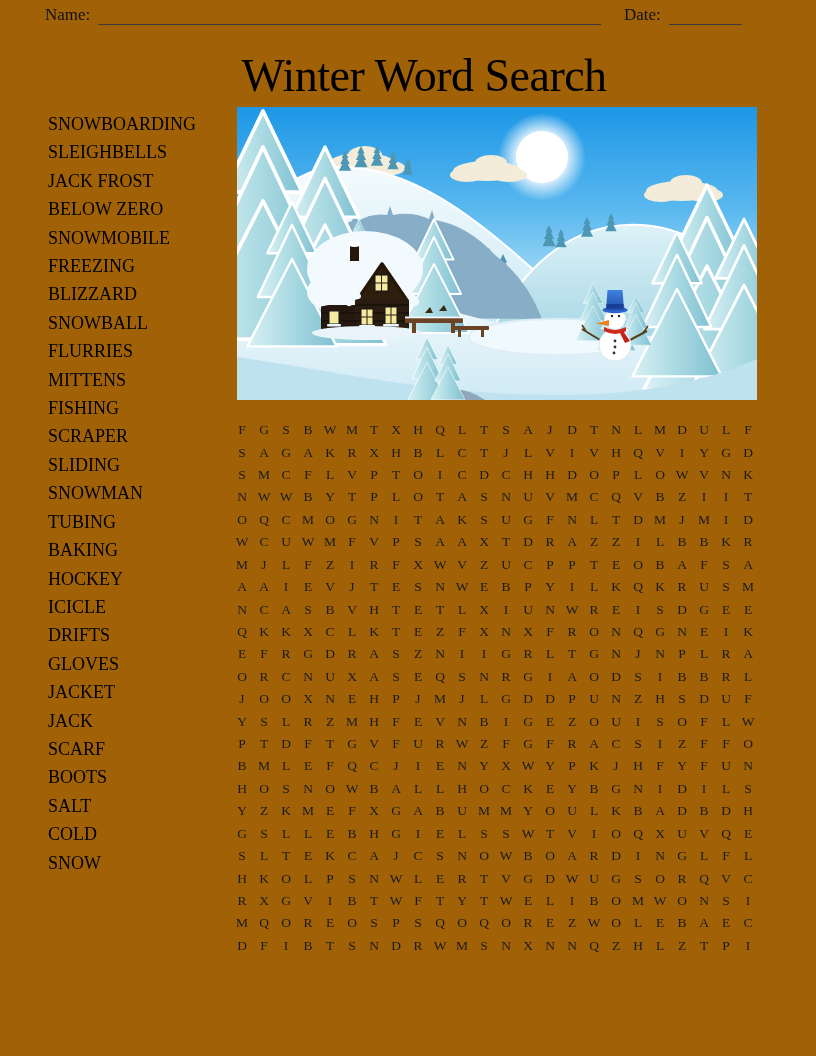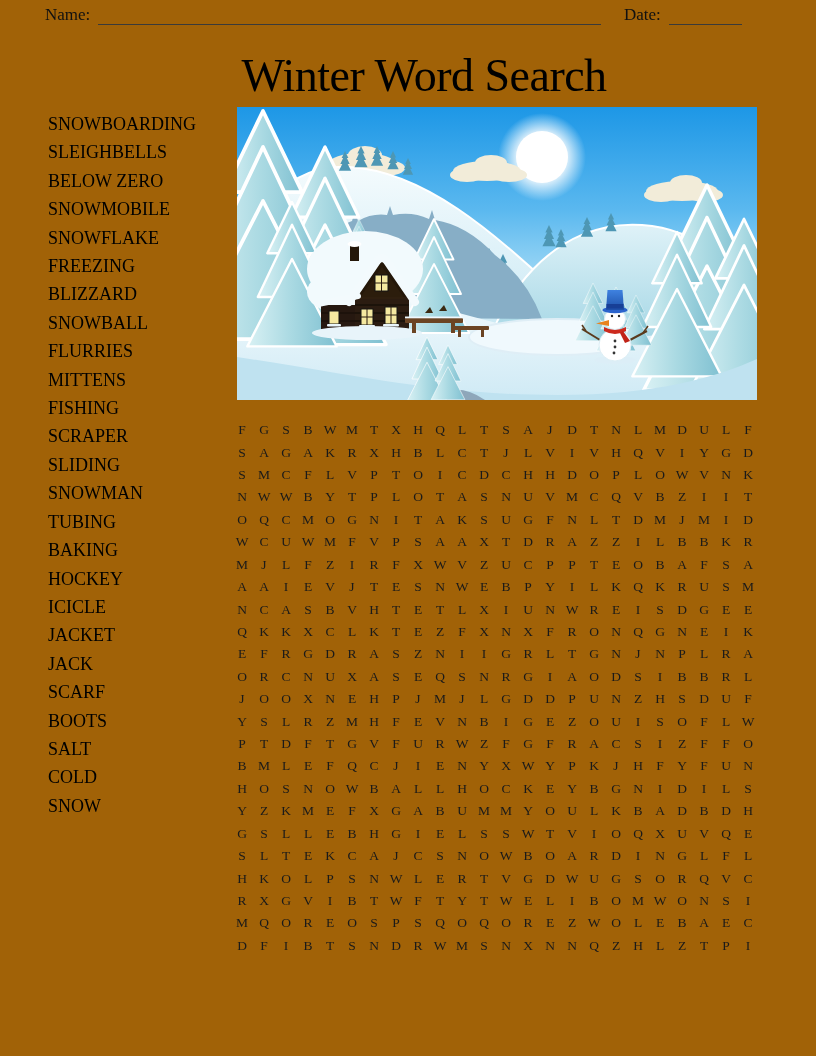--- a/index.html
+++ b/index.html
@@ -37,36 +37,38 @@
       <span>Date:</span>
       <span class="blank date-blank"></span>
     </div>
   </div>
 
   <h1 class="title">Winter Word Search</h1>
 
   <div class="word-list" id="word-list">
       <div class="word">SNOWBOARDING</div>
       <div class="word">SLEIGHBELLS</div>
+      <div class="word">JACK FROST</div>
       <div class="word">BELOW ZERO</div>
       <div class="word">SNOWMOBILE</div>
-      <div class="word">SNOWFLAKE</div>
       <div class="word">FREEZING</div>
       <div class="word">BLIZZARD</div>
       <div class="word">SNOWBALL</div>
       <div class="word">FLURRIES</div>
       <div class="word">MITTENS</div>
       <div class="word">FISHING</div>
       <div class="word">SCRAPER</div>
       <div class="word">SLIDING</div>
       <div class="word">SNOWMAN</div>
       <div class="word">TUBING</div>
       <div class="word">BAKING</div>
       <div class="word">HOCKEY</div>
       <div class="word">ICICLE</div>
+      <div class="word">DRIFTS</div>
+      <div class="word">GLOVES</div>
       <div class="word">JACKET</div>
       <div class="word">JACK</div>
       <div class="word">SCARF</div>
       <div class="word">BOOTS</div>
       <div class="word">SALT</div>
       <div class="word">COLD</div>
       <div class="word">SNOW</div>
     </div>
 
   <div class="scene">

